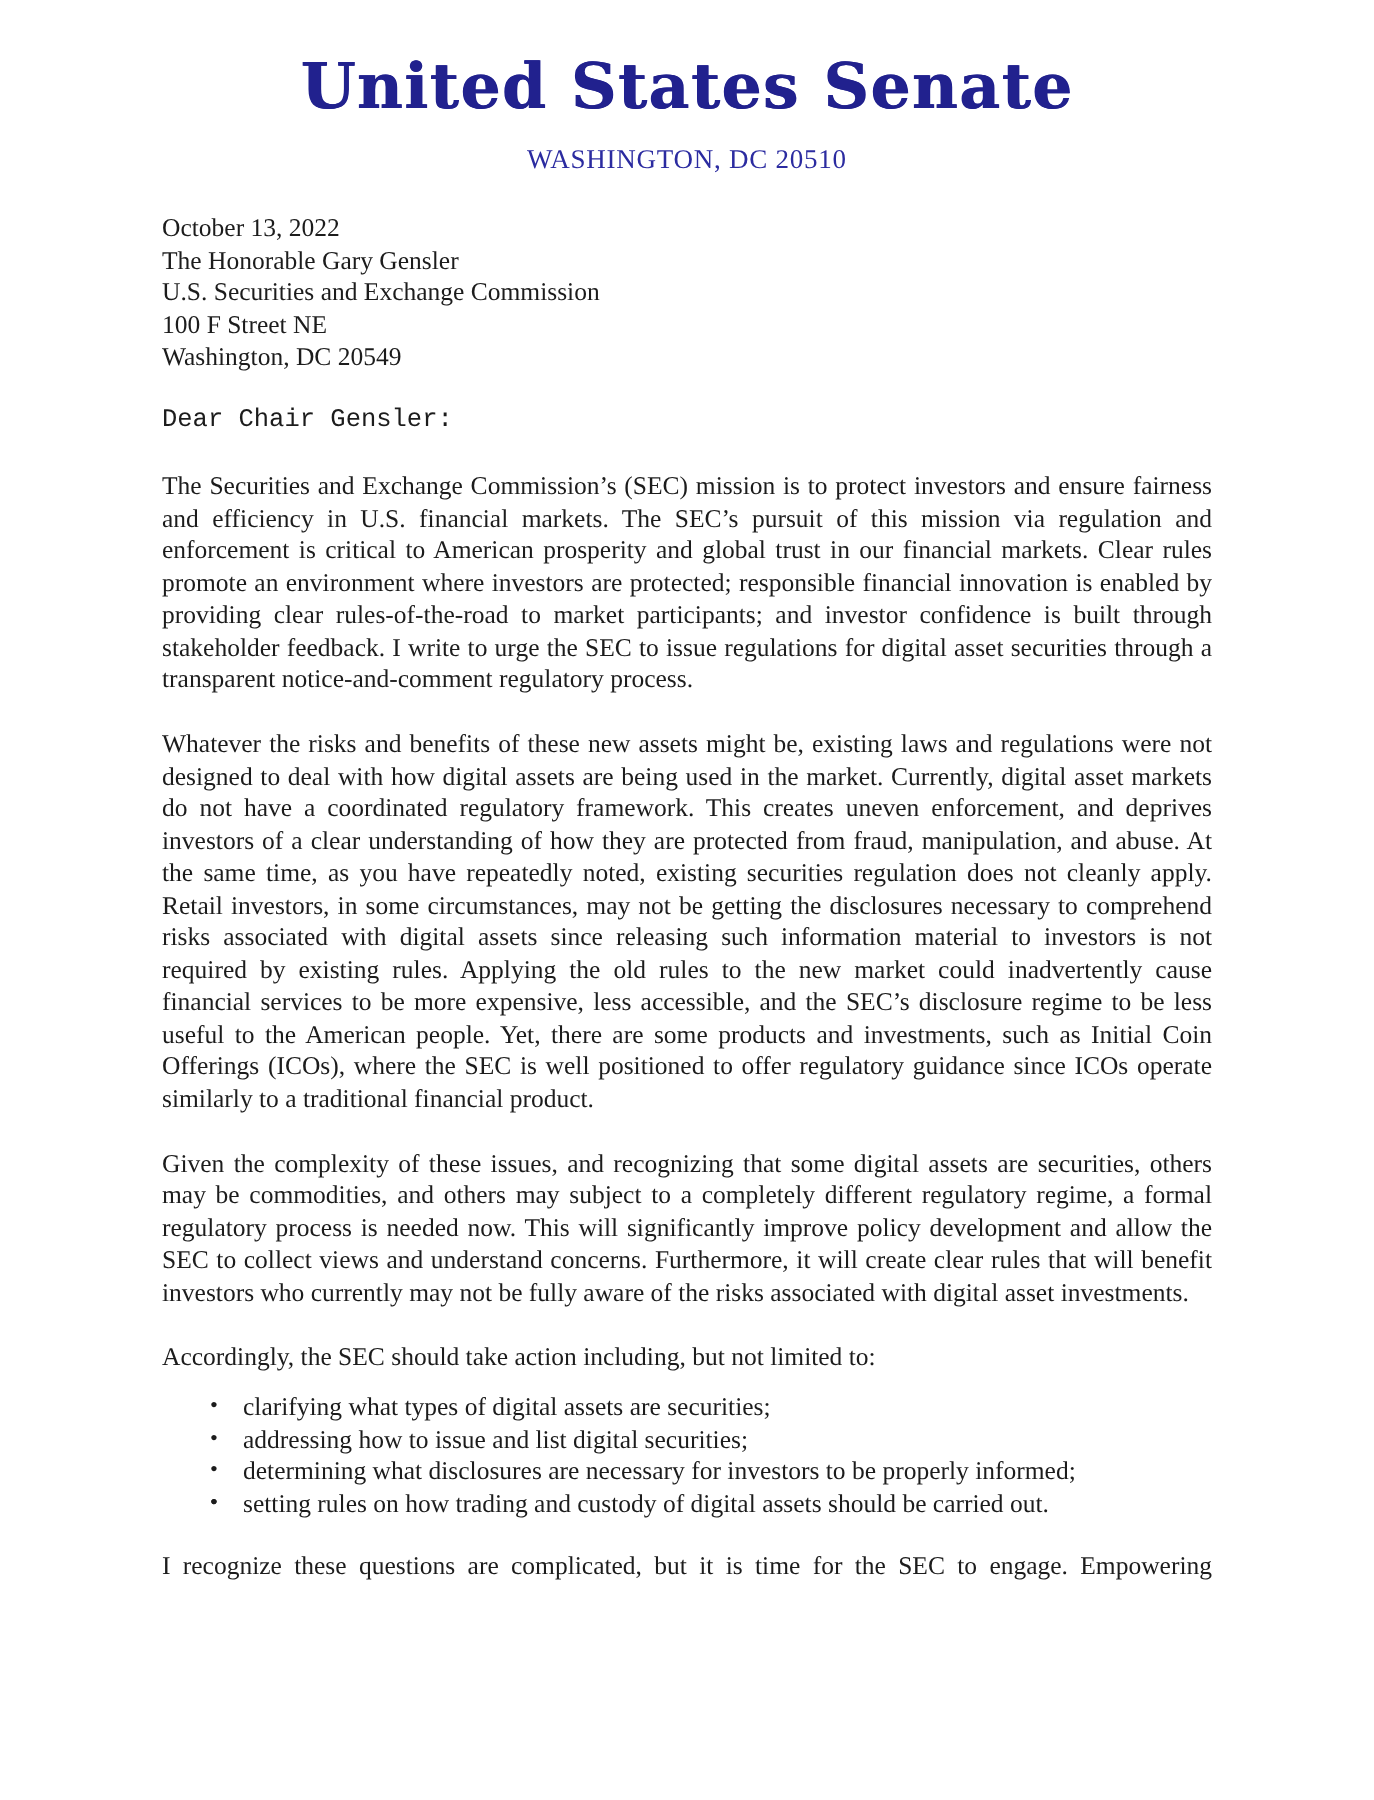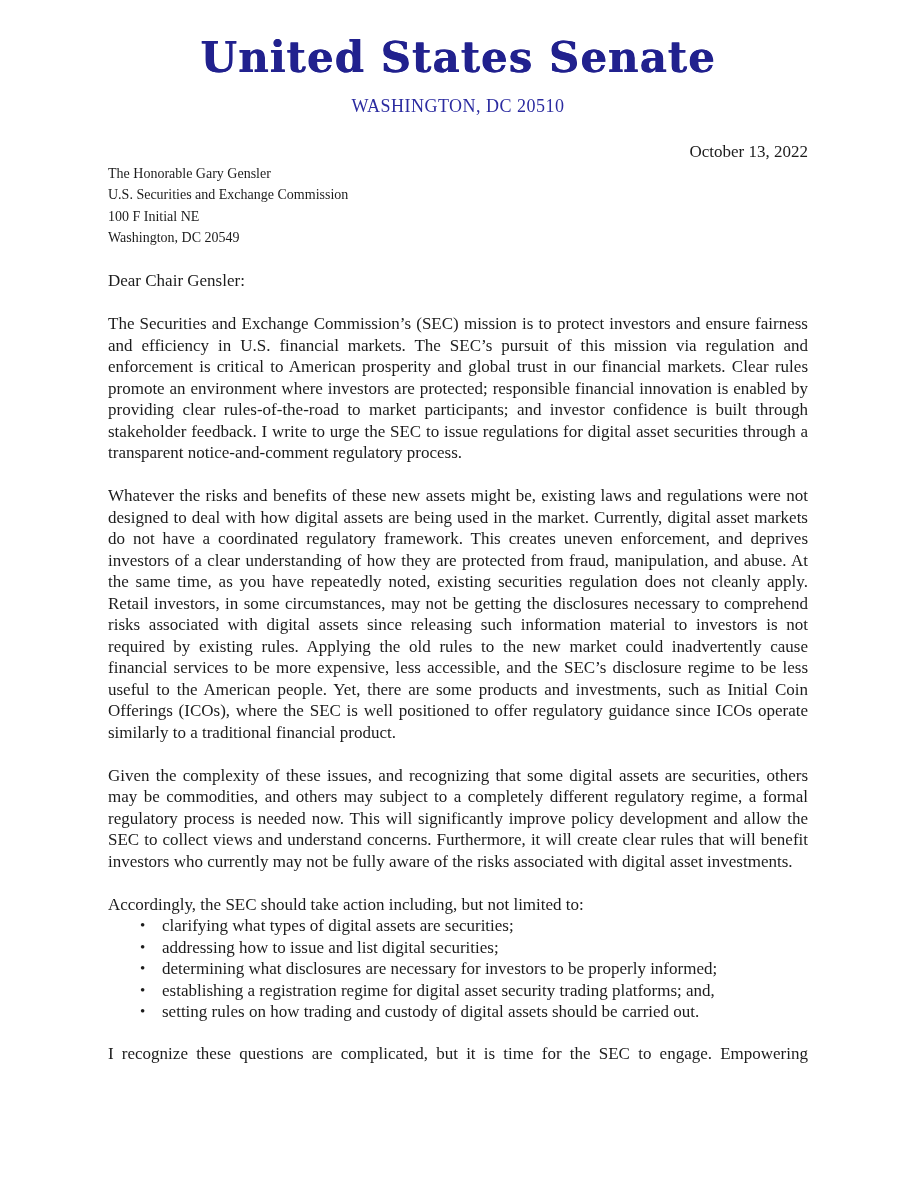--- a/index.html
+++ b/index.html
@@ -31,42 +31,43 @@
 
   .letterhead-address {
     font-size: 18px;
     line-height: 24px;
     letter-spacing: 0.5px;
     color: var(--navy-mid, #2b2ba0);
     margin-top: 12px;
   }
 
   .date-line {
-    text-align: right;
+    text-align: left;
     font-size: 17px;
     line-height: 21.5px;
     margin-top: 23px;
   }
 
-  .recipient { font-size: 14px; line-height: 21.5px; }
+  .recipient { font-size: 17px; line-height: 21.5px; }
 
   .salutation {
     font-size: 17px;
     line-height: 21.5px;
     margin: 21.5px 0;
+    font-family: Liberation Mono, monospace;
   }
 
   .body-para {
     font-size: 17px;
     line-height: 21.5px;
     text-align: justify;
     margin: 21.5px 0;
   }
 
-  .body-para.tight-bottom { margin-bottom: 0; }
+  .body-para.tight-bottom { margin-bottom: 12px; }
 
   .body-para.force-justify { text-align-last: justify; margin-top: 20px; }
 
   .bullet-list { list-style: none; margin: 0; }
 
   .bullet-list li {
     position: relative;
     font-size: 17px;
     line-height: 21.5px;
     padding-left: 54px;
@@ -87,21 +88,21 @@
   <header class="letterhead">
     <div class="wordmark">United States Senate</div>
     <div class="letterhead-address">WASHINGTON, DC 20510</div>
   </header>
 
   <div class="date-line">October 13, 2022</div>
 
   <div class="recipient">
     <div>The Honorable Gary Gensler</div>
     <div>U.S. Securities and Exchange Commission</div>
-    <div>100 F Initial NE</div>
+    <div>100 F Street NE</div>
     <div>Washington, DC 20549</div>
   </div>
 
   <div class="salutation">Dear Chair Gensler:</div>
 
   <p class="body-para">The Securities and Exchange Commission’s (SEC) mission is to protect investors and ensure fairness and efficiency in U.S. financial markets. The SEC’s pursuit of this mission via regulation and enforcement is critical to American prosperity and global trust in our financial markets. Clear rules promote an environment where investors are protected; responsible financial innovation is enabled by providing clear rules-of-the-road to market participants; and investor confidence is built through stakeholder feedback. I write to urge the SEC to issue regulations for digital asset securities through a transparent notice-and-comment regulatory process.</p>
 
   <p class="body-para">Whatever the risks and benefits of these new assets might be, existing laws and regulations were not designed to deal with how digital assets are being used in the market. Currently, digital asset markets do not have a coordinated regulatory framework. This creates uneven enforcement, and deprives investors of a clear understanding of how they are protected from fraud, manipulation, and abuse. At the same time, as you have repeatedly noted, existing securities regulation does not cleanly apply. Retail investors, in some circumstances, may not be getting the disclosures necessary to comprehend risks associated with digital assets since releasing such information material to investors is not required by existing rules. Applying the old rules to the new market could inadvertently cause financial services to be more expensive, less accessible, and the SEC’s disclosure regime to be less useful to the American people. Yet, there are some products and investments, such as Initial Coin Offerings (ICOs), where the SEC is well positioned to offer regulatory guidance since ICOs operate similarly to a traditional financial product.</p>
 
   <p class="body-para">Given the complexity of these issues, and recognizing that some digital assets are securities, others may be commodities, and others may subject to a completely different regulatory regime, a formal regulatory process is needed now. This will significantly improve policy development and allow the SEC to collect views and understand concerns. Furthermore, it will create clear rules that will benefit investors who currently may not be fully aware of the risks associated with digital asset investments.</p>
@@ -116,21 +117,20 @@
     <li>
       <span class="bullet">•</span>
       <span>addressing how to issue and list digital securities;</span>
     </li>
     <li>
       <span class="bullet">•</span>
       <span>determining what disclosures are necessary for investors to be properly informed;</span>
     </li>
     <li>
       <span class="bullet">•</span>
-      <span>establishing a registration regime for digital asset security trading platforms; and,</span>
     </li>
     <li>
       <span class="bullet">•</span>
       <span>setting rules on how trading and custody of digital assets should be carried out.</span>
     </li>
   </ul>
 
   <p class="body-para force-justify">I recognize these questions are complicated, but it is time for the SEC to engage. Empowering</p>
 
 </div>

